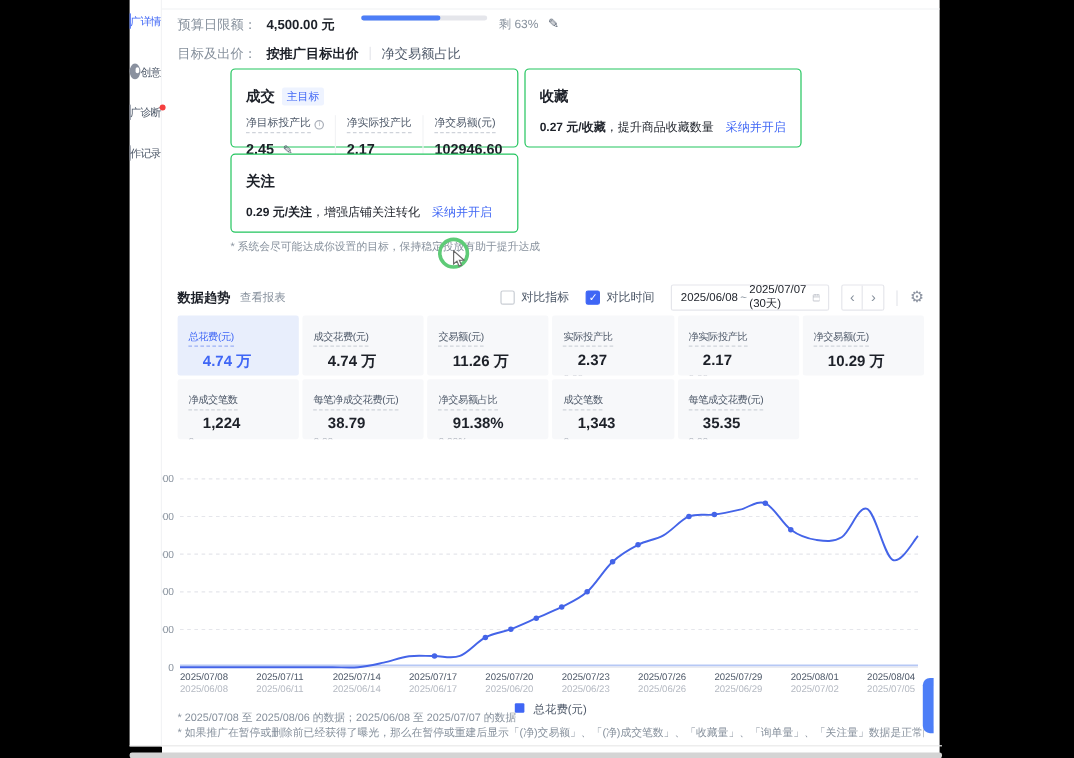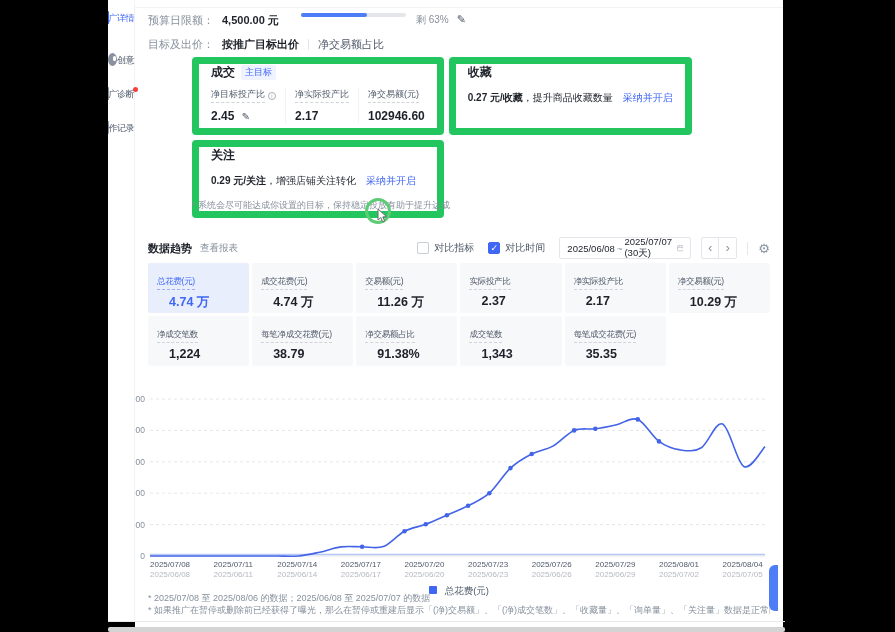--- a/index.html
+++ b/index.html
@@ -39,21 +39,21 @@
   .remain { color:#86909c; font-size:10px; margin-left:10px; }
   .edit-ic { color:#4e5969; font-size:11px; margin-left:8px; cursor:pointer; }
 
   .bidding-row { position:absolute; top:37px; left:13px; display:flex; align-items:center; font-size:11px; }
   .tab-active { color:#1d2129; font-weight:bold; margin-left:8px; cursor:pointer; }
   .tab-sep { width:1px; height:11px; background:#e5e6eb; margin:0 9px; }
   .tab-inactive { color:#4e5969; cursor:pointer; }
 
   .goals-grid { position:absolute; top:57px; left:57px; width:421px; display:grid;
                 grid-template-columns:1fr 1fr; gap:5px; }
-  .goal-card { height:78px; border:7px solid #22c55e; border-radius:4px; padding:0 12px;
+  .goal-card { height:66px; border:1px solid #22c55e; border-radius:4px; padding:14px 12px;
                background:#fff; cursor:pointer; }
   .goal-title { font-size:12px; font-weight:bold; color:#1d2129; display:flex; align-items:center; }
   .badge { font-size:9px; font-weight:normal; color:#3f66f5; background:#eef3ff; border-radius:2px;
            padding:1px 4px; margin-left:6px; }
   .stats { display:flex; margin-top:7px; }
   .stat { padding-right:9px; margin-right:9px; border-right:1px solid #f2f3f5; }
   .stat:last-child { border-right:none; padding-right:0; margin-right:0; }
   .stat-label { font-size:9px; color:#4e5969; white-space:nowrap; display:flex; align-items:center; }
   .dashed { border-bottom:1px dashed #cfd3da; padding-bottom:1px; }
   .info-i { display:inline-block; width:8px; height:8px; border:1px solid #a9aeb8; border-radius:50%;

